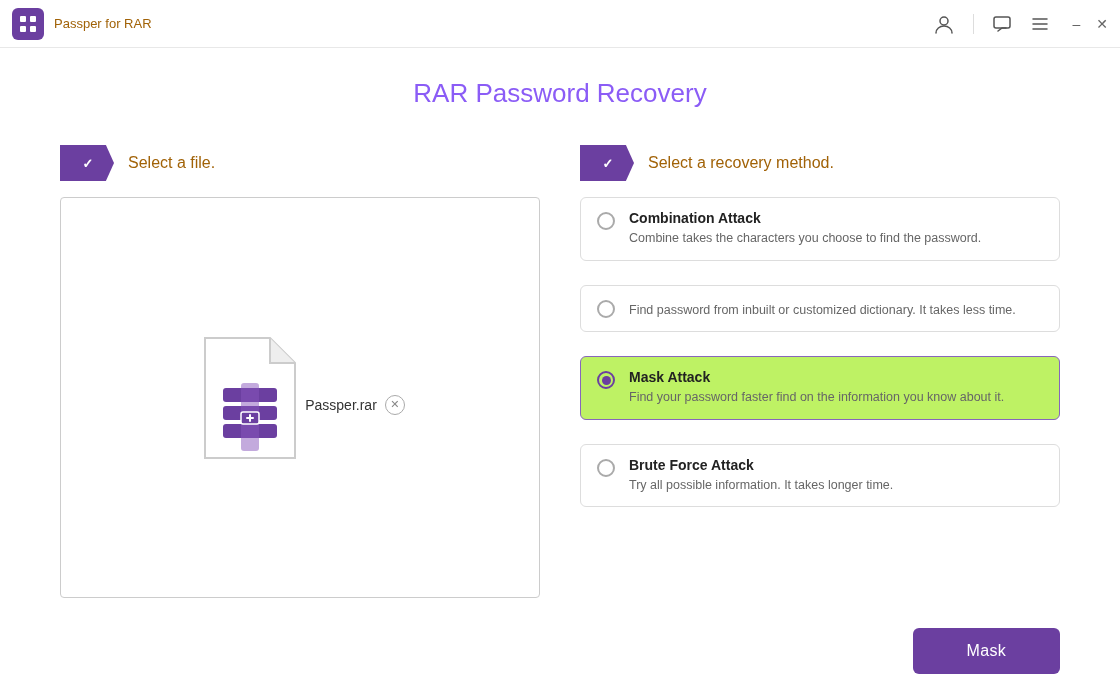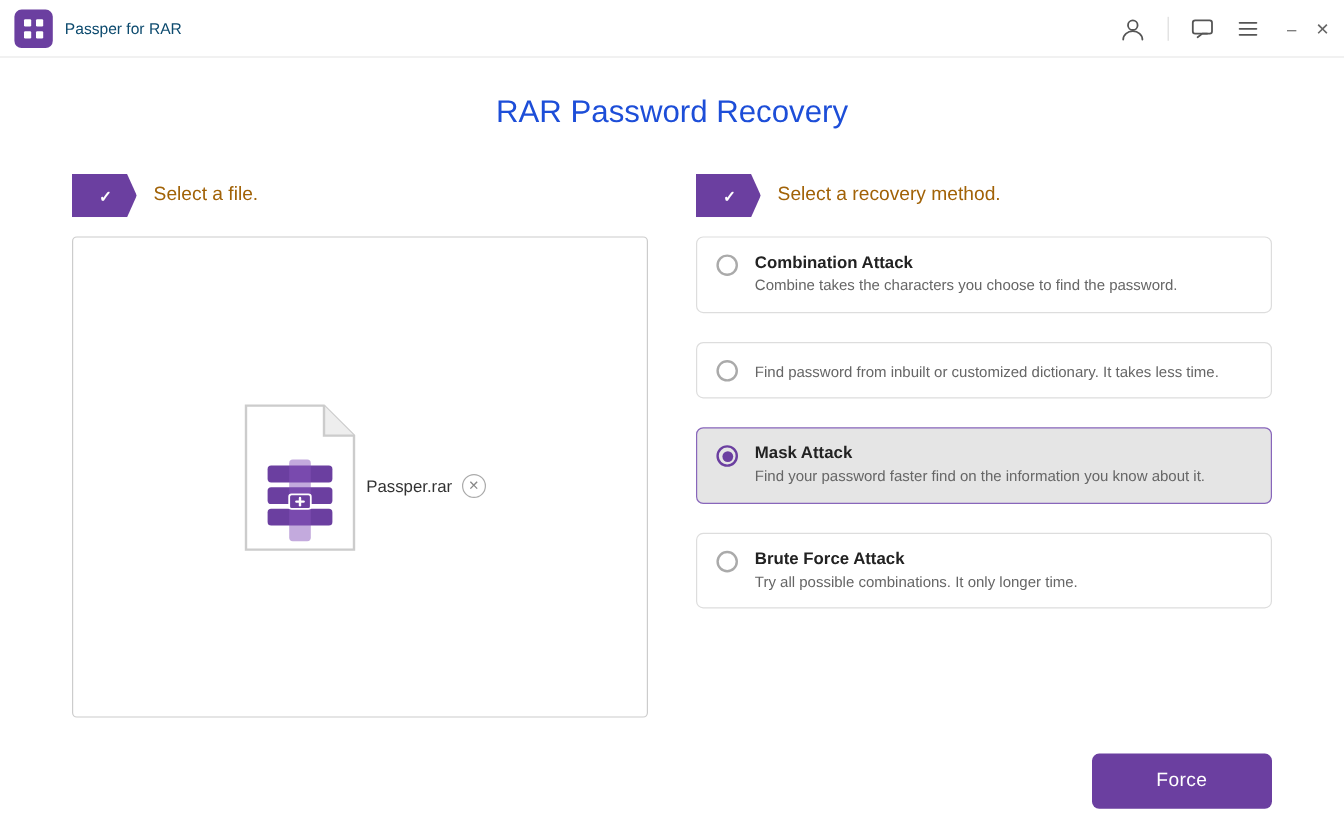--- a/index.html
+++ b/index.html
@@ -31,21 +31,21 @@
       align-items: center;
       justify-content: center;
       margin-right: 10px;
     }
     .titlebar-logo svg {
       width: 20px;
       height: 20px;
     }
     .titlebar-title {
       font-size: 13px;
-      color: #0c4a6e;
+      color: #a16207;
       flex: 1;
     }
     .titlebar-controls {
       display: flex;
       align-items: center;
       gap: 18px;
     }
     .titlebar-icon {
       color: #666;
       cursor: pointer;
@@ -73,21 +73,21 @@
     .main-content {
       flex: 1;
       padding: 30px 60px 20px 60px;
       display: flex;
       flex-direction: column;
     }
     .page-title {
       text-align: center;
       font-size: 26px;
       font-weight: 400;
-      color: #1d4ed8;
+      color: #8b5cf6;
       margin-bottom: 36px;
     }
     .two-columns {
       display: flex;
       gap: 40px;
       flex: 1;
     }
     .left-column {
       flex: 1;
       display: flex;
@@ -182,21 +182,21 @@
       border-radius: 6px;
       padding: 12px 16px;
       display: flex;
       align-items: flex-start;
       gap: 14px;
       cursor: pointer;
       background: #fff;
     }
     .method-item.selected {
       border-color: #8866bb;
-      background: #e5e5e5;
+      background: #bef264;
     }
     .radio-outer {
       width: 18px;
       height: 18px;
       border-radius: 50%;
       border: 2px solid #aaa;
       display: flex;
       align-items: center;
       justify-content: center;
       flex-shrink: 0;
@@ -383,25 +383,25 @@
         </div>
 
         <div class="method-item">
           <div class="radio-outer">
             
           </div>
           <div class="method-info">
             <div class="method-title-row">
               <span class="method-title">Brute Force Attack</span>
             </div>
-            <div class="method-desc">Try all possible combinations. It only longer time.</div>
+            <div class="method-desc">Try all possible information. It takes longer time.</div>
           </div>
         </div>
 
       </div>
     </div>
 
   </div>
 </div>
 
 <div class="bottom-bar">
-  <button class="next-btn">Force</button>
+  <button class="next-btn">Mask</button>
 </div>
 
 </body></html>

